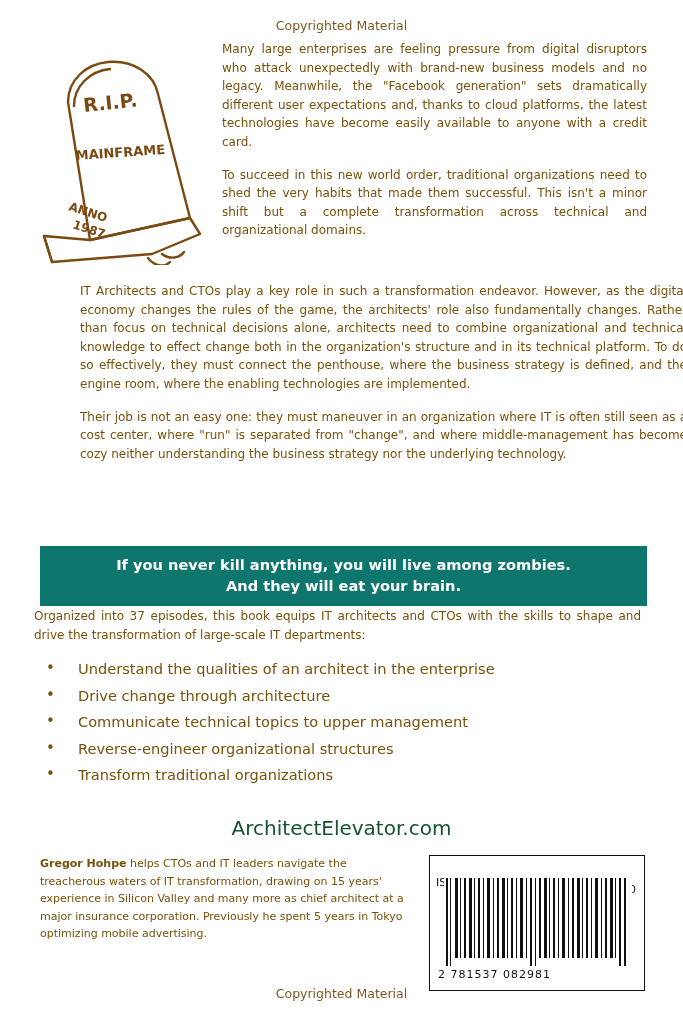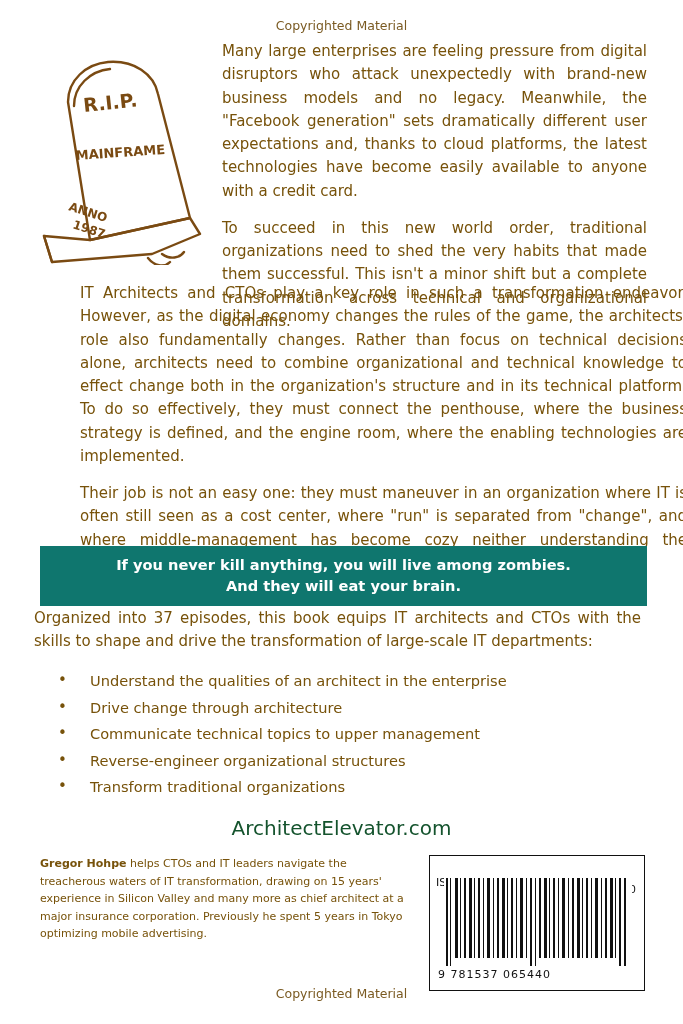--- a/index.html
+++ b/index.html
@@ -47,21 +47,21 @@
     height: 225px;
   }
   .intro-block {
     position: absolute;
     left: 222px;
     top: 40px;
     width: 425px;
   }
   p.body {
     margin: 0 0 14px 0;
-    font-size: 15px;
+    font-size: 12px;
     line-height: 1.55;
     color: #77520a;
     text-align: justify;
     font-family: "DejaVu Sans", sans-serif;
   }
   .full-block {
     position: absolute;
     left: 56px;
     top: 282px;
     width: 607px;
@@ -86,21 +86,21 @@
     position: absolute;
     left: 34px;
     top: 607px;
     width: 607px;
   }
   ul.bullets {
     position: absolute;
     left: 40px;
     top: 662px;
     width: 607px;
-    margin: 12px;
+    margin: 0;
     padding: 0;
     list-style: none;
   }
   ul.bullets li {
     font-size: 14.6px;
     line-height: 1.0;
     color: #77520a;
     margin-bottom: 12px;
     padding-left: 38px;
     position: relative;
@@ -279,18 +279,18 @@
           <rect x="151" y="0" width="3" height="80"></rect>
           <rect x="157" y="0" width="1" height="80"></rect>
           <rect x="161" y="0" width="2" height="80"></rect>
           <rect x="166" y="0" width="3" height="80"></rect>
           <rect x="171" y="0" width="1" height="80"></rect>
           <rect x="175" y="0" width="2" height="88"></rect>
           <rect x="180" y="0" width="2" height="88"></rect>
         </g>
       </svg>
     </div>
-    <div class="barcode-num">9  781537 065440</div>
+    <div class="barcode-num">2  781537 082981</div>
   </div>
 
   <div class="copyright-bottom">Copyrighted Material</div>
 
 </div>
 
 </body></html>

